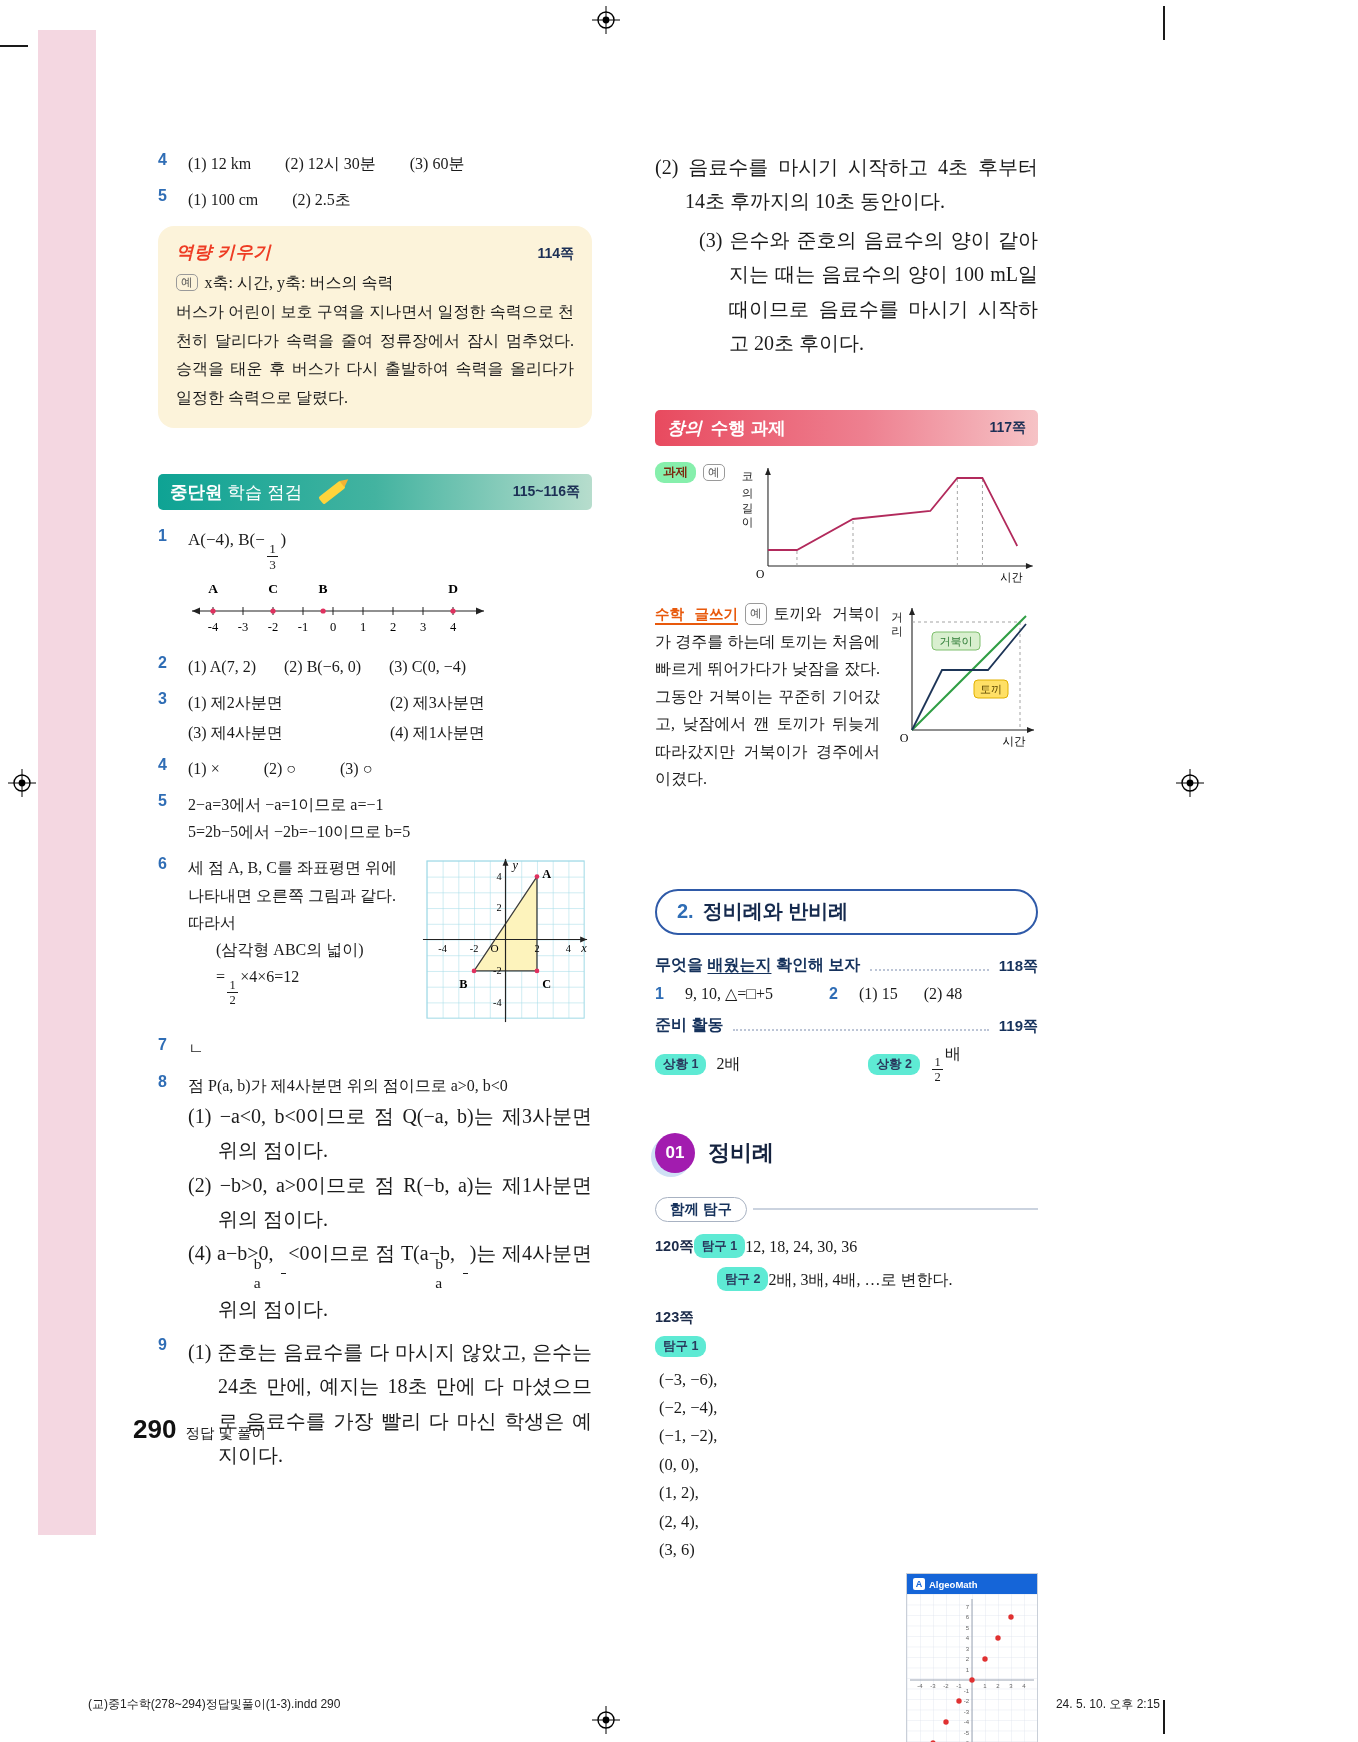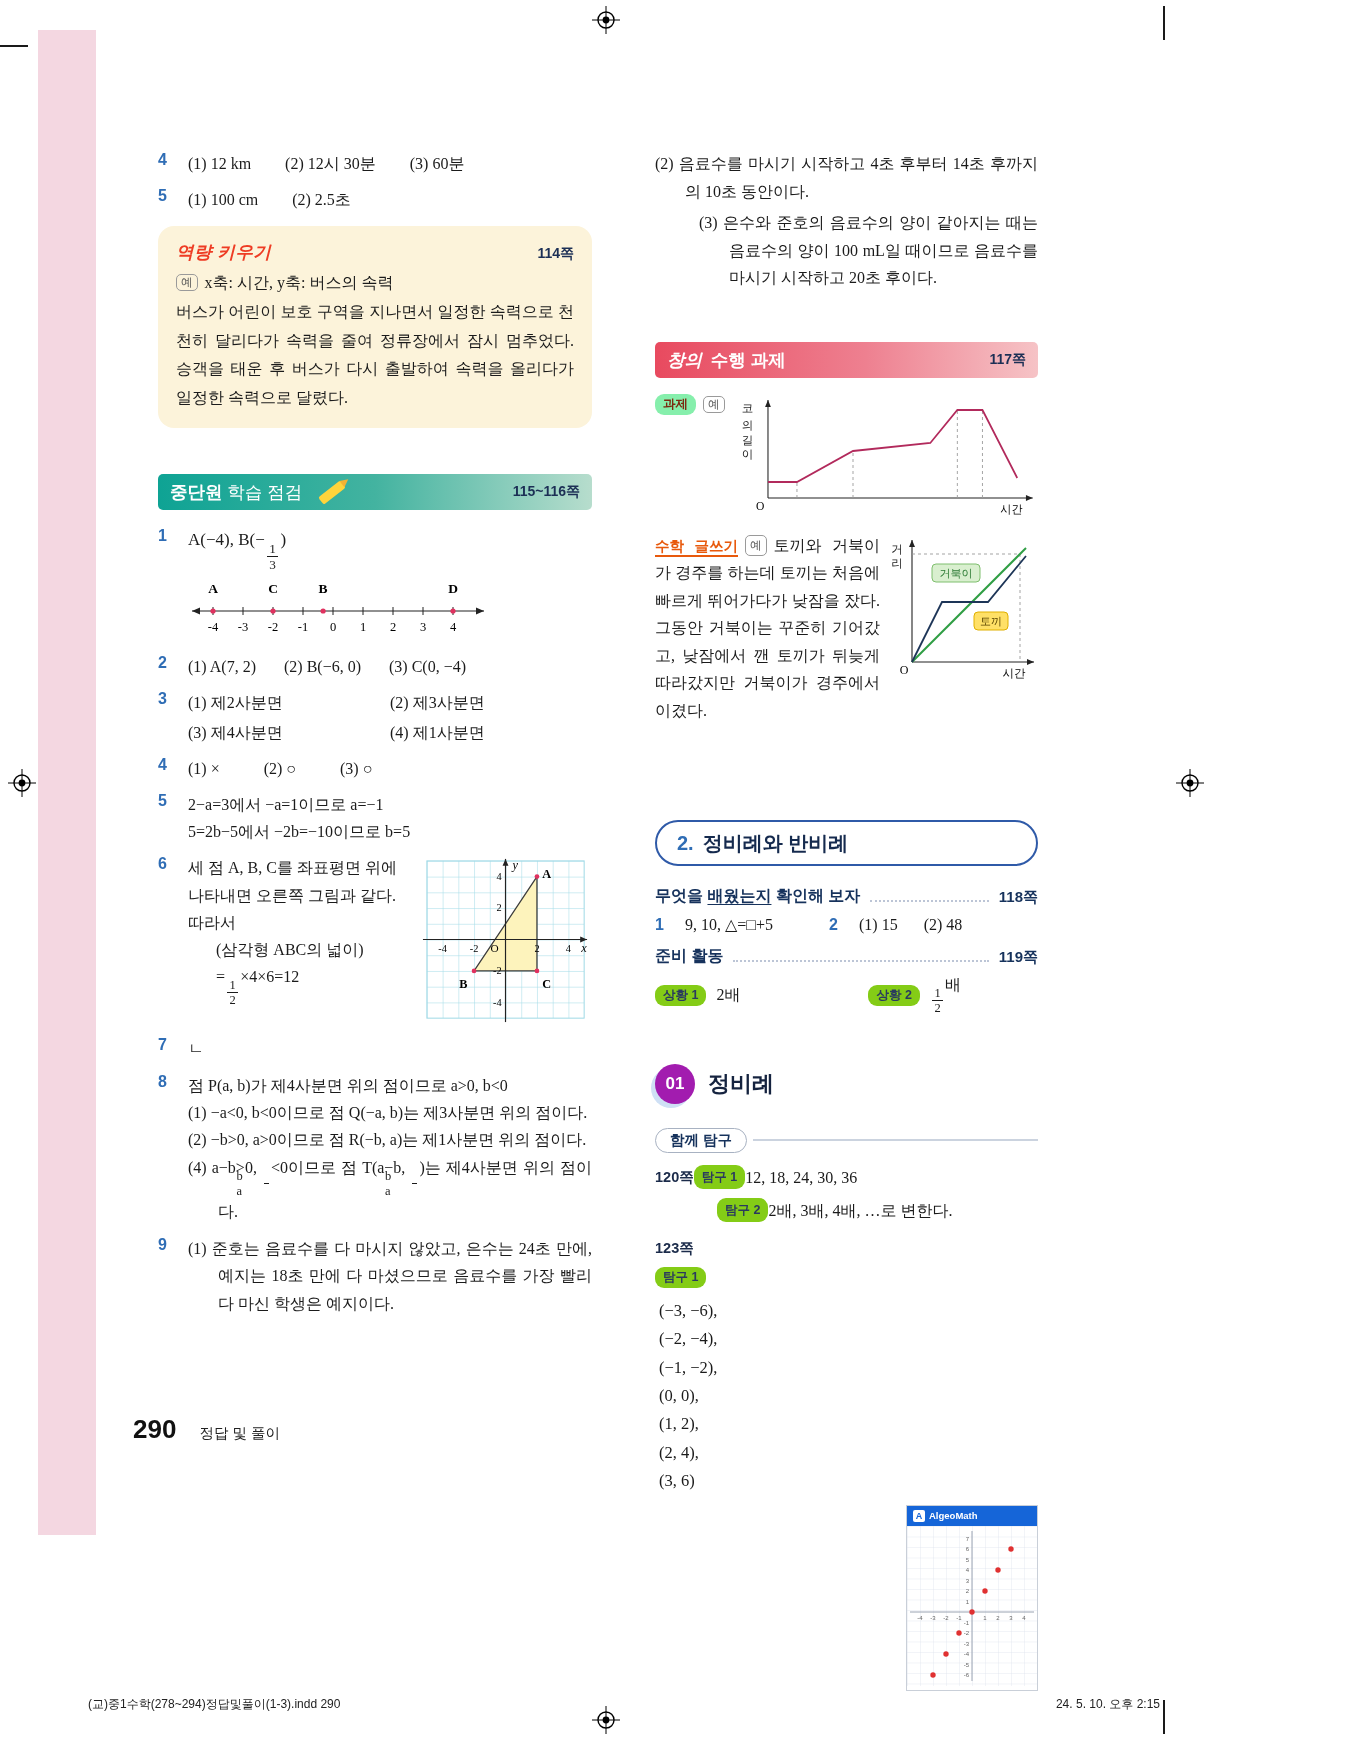--- a/index.html
+++ b/index.html
@@ -16,21 +16,21 @@
 
   .col { position:absolute; }
   .left-col  { left:158px; top:150px; width:434px; }
   .right-col { left:655px; top:150px; width:383px; }
 
   .qrow { display:flex; margin-bottom:9px; }
   .qn { flex:0 0 30px; color:#2f6db5; font-weight:700; font-family:"Liberation Sans","DejaVu Sans",sans-serif; font-size:16px; padding-top:1px; }
   .qbody { flex:1; font-size:16px; line-height:1.7; }
   .ansflex { display:flex; gap:34px; flex-wrap:wrap; }
   .two-col { display:grid; grid-template-columns:1fr 1fr; row-gap:2px; }
-  .hang { padding-left:30px; text-indent:-30px; font-size:16px; line-height:1.72; text-align:justify; }
+  .hang { padding-left:30px; text-indent:-30px; font-size:20px; line-height:1.72; text-align:justify; }
   .ind { padding-left:28px; }
 
   .frac { display:inline-flex; flex-direction:column; align-items:center; vertical-align:-0.55em; line-height:1.15; font-size:0.78em; margin:0 2px; }
   .frac .fn { border-bottom:1.2px solid currentColor; padding:0 2.5px; }
   .frac .fd { padding:0 2.5px; }
 
   
   .cap-box { background:#fcf3da; border-radius:16px; padding:14px 18px 16px; margin:13px 0 46px; }
   .cap-head { display:flex; align-items:baseline; margin-bottom:9px; }
   .cap-title { color:#ee3c24; font-weight:700; font-style:italic; font-size:17.5px; letter-spacing:0.5px; font-family:"Liberation Sans","DejaVu Sans",sans-serif; }
@@ -46,21 +46,21 @@
   .band { display:flex; align-items:center; height:36px; border-radius:5px; padding:0 12px; margin-bottom:16px; }
   .band-teal { background:linear-gradient(90deg,#0ea394,#43b3a0 50%,#b7ddcd); }
   .band-red  { background:linear-gradient(90deg,#e84a5f,#ee8090 55%,#f6c3c6); }
   .band-title { color:#fff; font-size:17.5px; font-family:"Liberation Sans","DejaVu Sans",sans-serif; }
   .band-title strong { font-weight:700; }
   .band-title .script-it { font-style:italic; font-weight:700; margin-right:4px; }
   .band-page { margin-left:auto; color:#1c2f55; font-weight:700; font-size:14px; font-family:"Liberation Sans","DejaVu Sans",sans-serif; }
   .pencil { width:28px; height:9px; background:#ffd43b; transform:rotate(-38deg); margin-left:16px; border-radius:2px; position:relative; }
   .pencil::after { content:""; position:absolute; right:-7px; top:0; border-left:8px solid #f3b234; border-top:4.5px solid transparent; border-bottom:4.5px solid transparent; }
 
-  .badge { display:inline-block; background:#84cc16; color:#2a3a5e; font-weight:700; font-size:12.5px;
+  .badge { display:inline-block; background:#5eead4; color:#2a3a5e; font-weight:700; font-size:12.5px;
     border-radius:9px; padding:2px 8px; font-family:"Liberation Sans","DejaVu Sans",sans-serif; white-space:nowrap; }
   .badge.orange { background:#86efac; color:#7c2a10; }
 
   .graph-wrap { position:relative; }
   .vlabel { position:absolute; left:1px; top:3px; writing-mode:vertical-rl; font-size:11.5px; letter-spacing:3px; color:#222; }
 
   
   .task-row { display:flex; align-items:flex-start; gap:7px; margin-bottom:14px; }
 
   
@@ -101,21 +101,21 @@
   .indent62 { padding-left:62px; }
 
   .ex123 { display:flex; align-items:flex-start; gap:9px; }
   .pairs { font-size:16.5px; line-height:1.72; margin-left:4px; }
   .algeo { margin-left:auto; width:132px; border:1px solid #c9cfd8; background:#fff; }
   .algeo-bar { height:20px; background:#1565d8; display:flex; align-items:center; gap:4px; padding:0 6px; }
   .algeo-ic { width:12px; height:12px; background:#fff; border-radius:2px; color:#1565d8; font-size:9px;
     font-weight:700; text-align:center; line-height:12px; font-family:"Liberation Sans","DejaVu Sans",sans-serif; }
   .algeo-name { color:#fff; font-size:9.5px; font-weight:700; font-family:"Liberation Sans","DejaVu Sans",sans-serif; }
 
-  .page-footer { position:absolute; left:133px; top:1414px; display:flex; align-items:baseline; gap:23px; }
+  .page-footer { position:absolute; left:133px; top:1414px; display:flex; align-items:baseline; gap:9px; }
   .pf-num { font-size:26px; font-weight:700; color:#111; font-family:"Liberation Sans","DejaVu Sans",sans-serif; }
   .pf-label { font-size:14.5px; color:#222; font-family:"Liberation Sans","DejaVu Sans",sans-serif; }
 
   .print-line { position:absolute; left:0; top:1696px; width:100%; display:flex; justify-content:space-between;
     padding:0 198px 0 88px; font-size:12px; color:#222; font-family:"Liberation Sans","DejaVu Sans",sans-serif; }
 
   svg text { font-family:"Liberation Serif","DejaVu Serif",serif; }
 </style>
 </head>
 <body>

